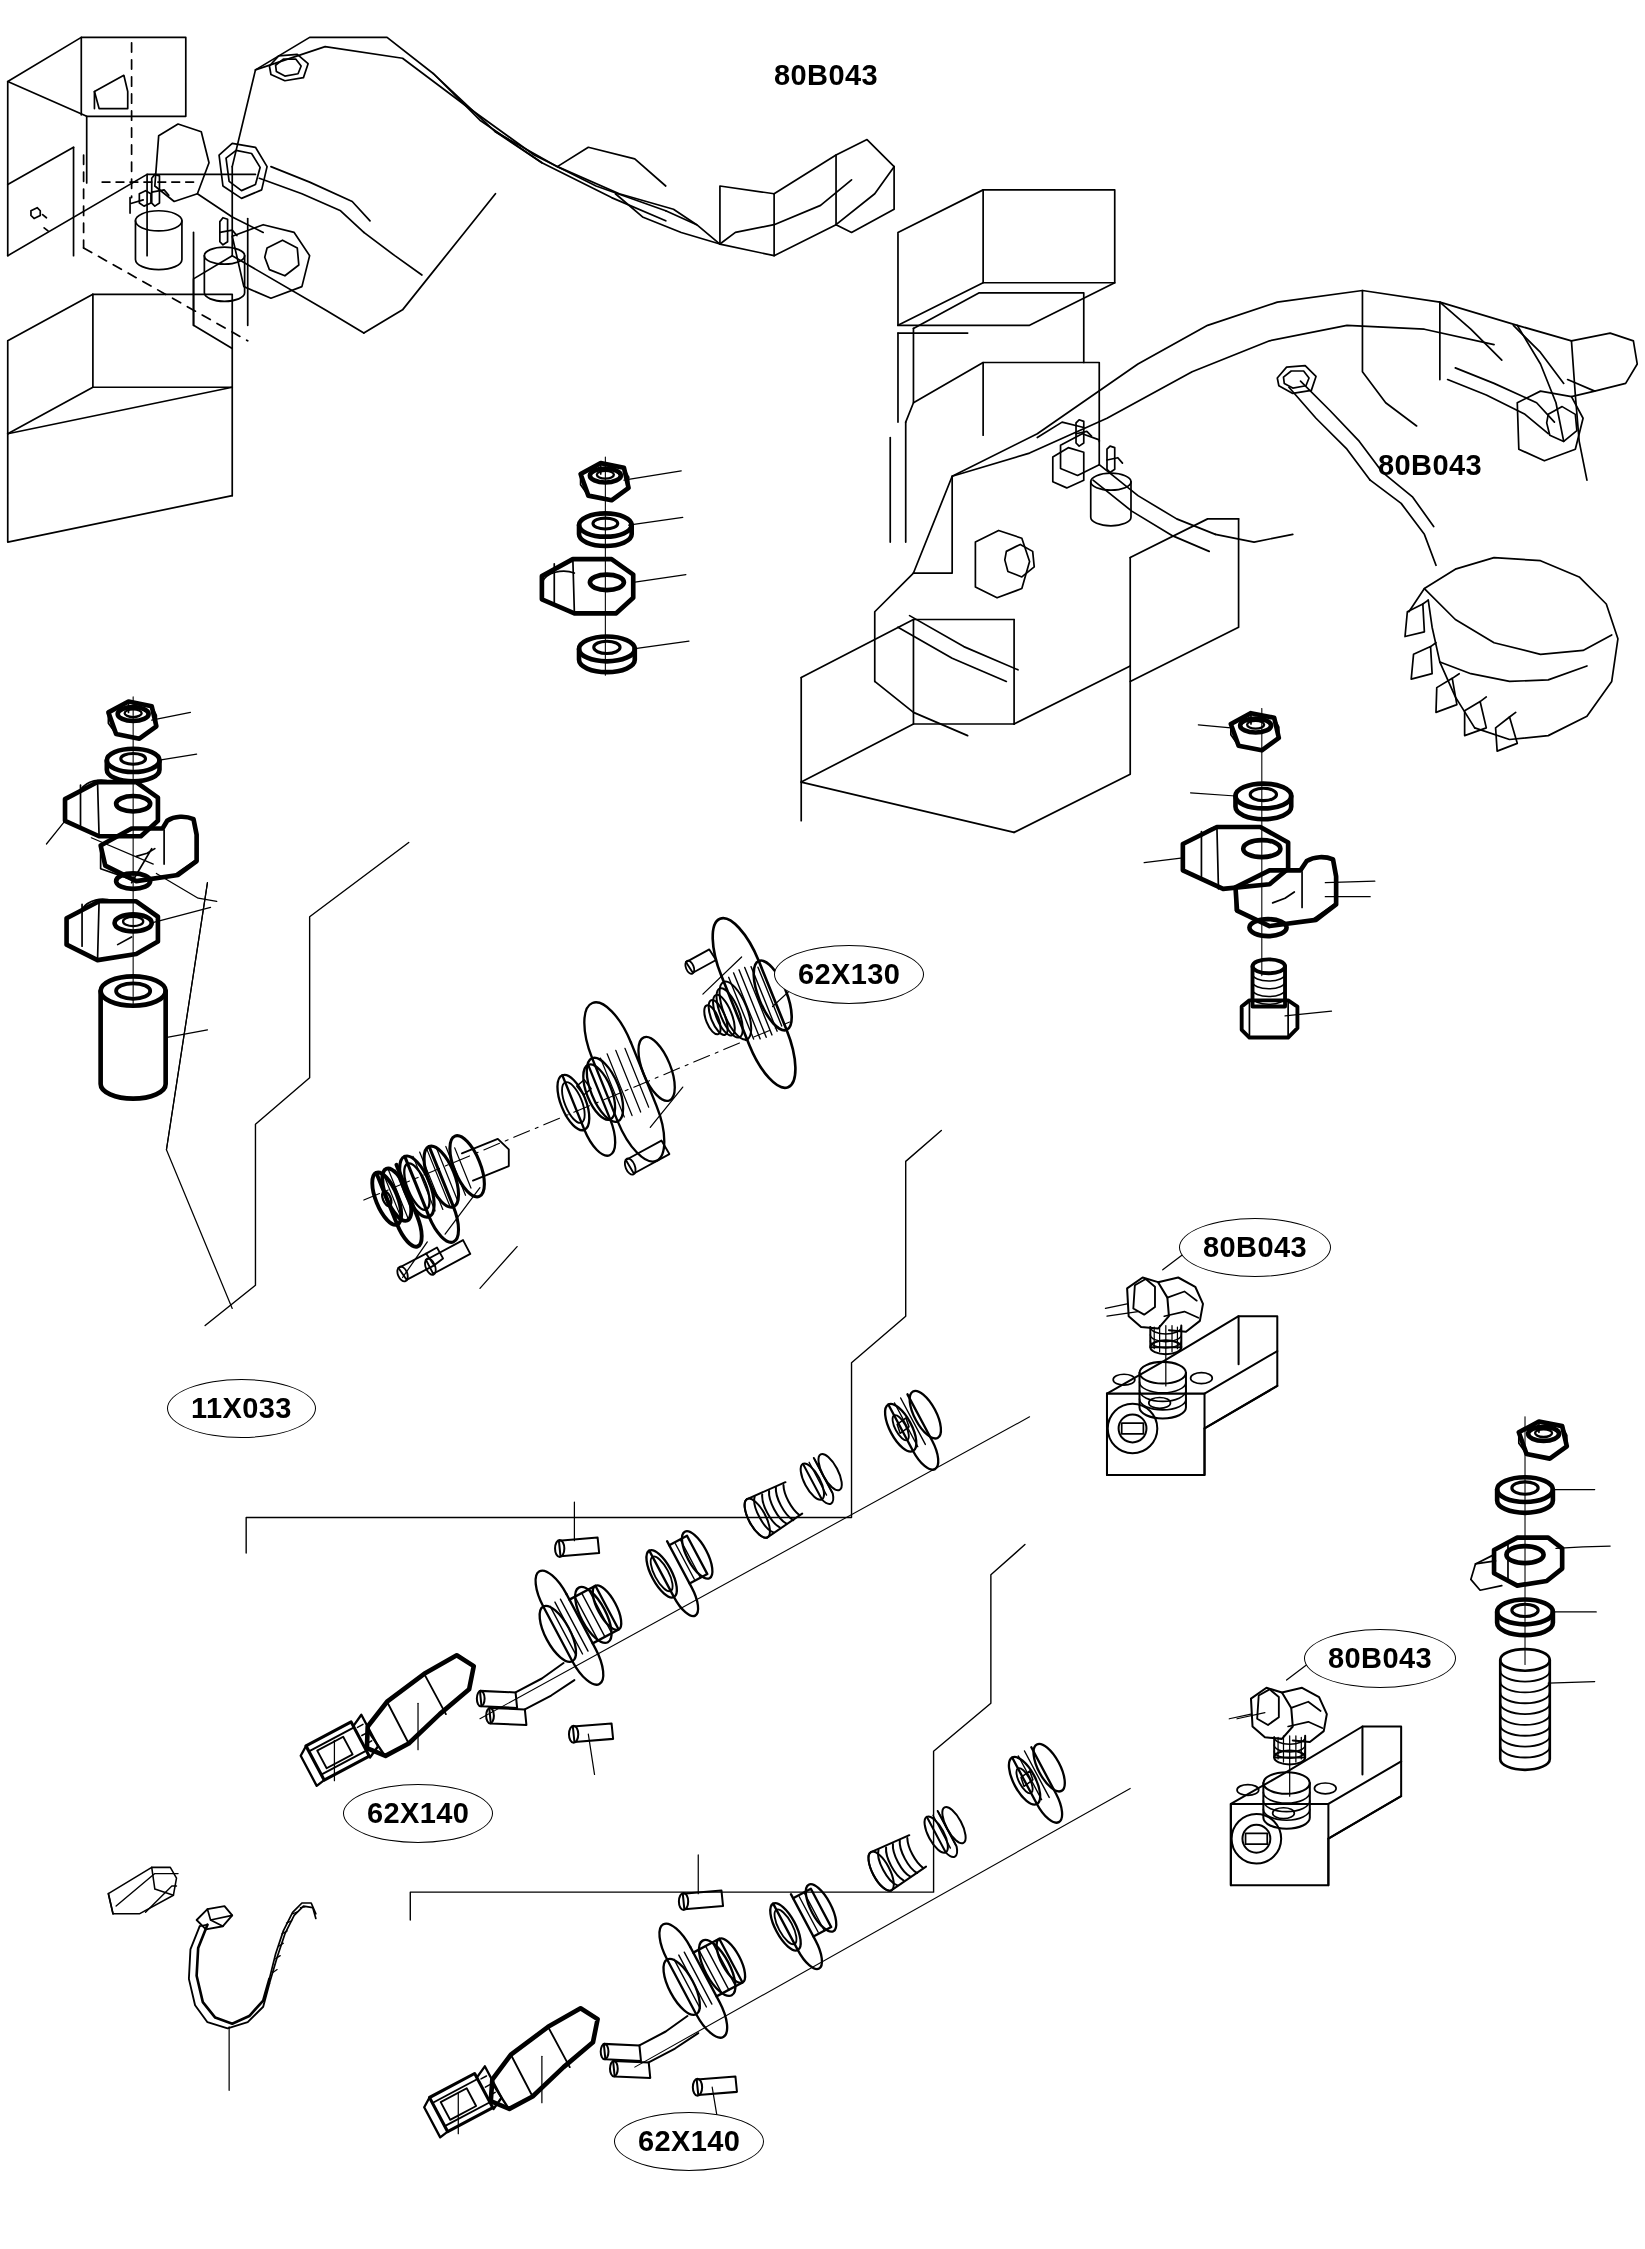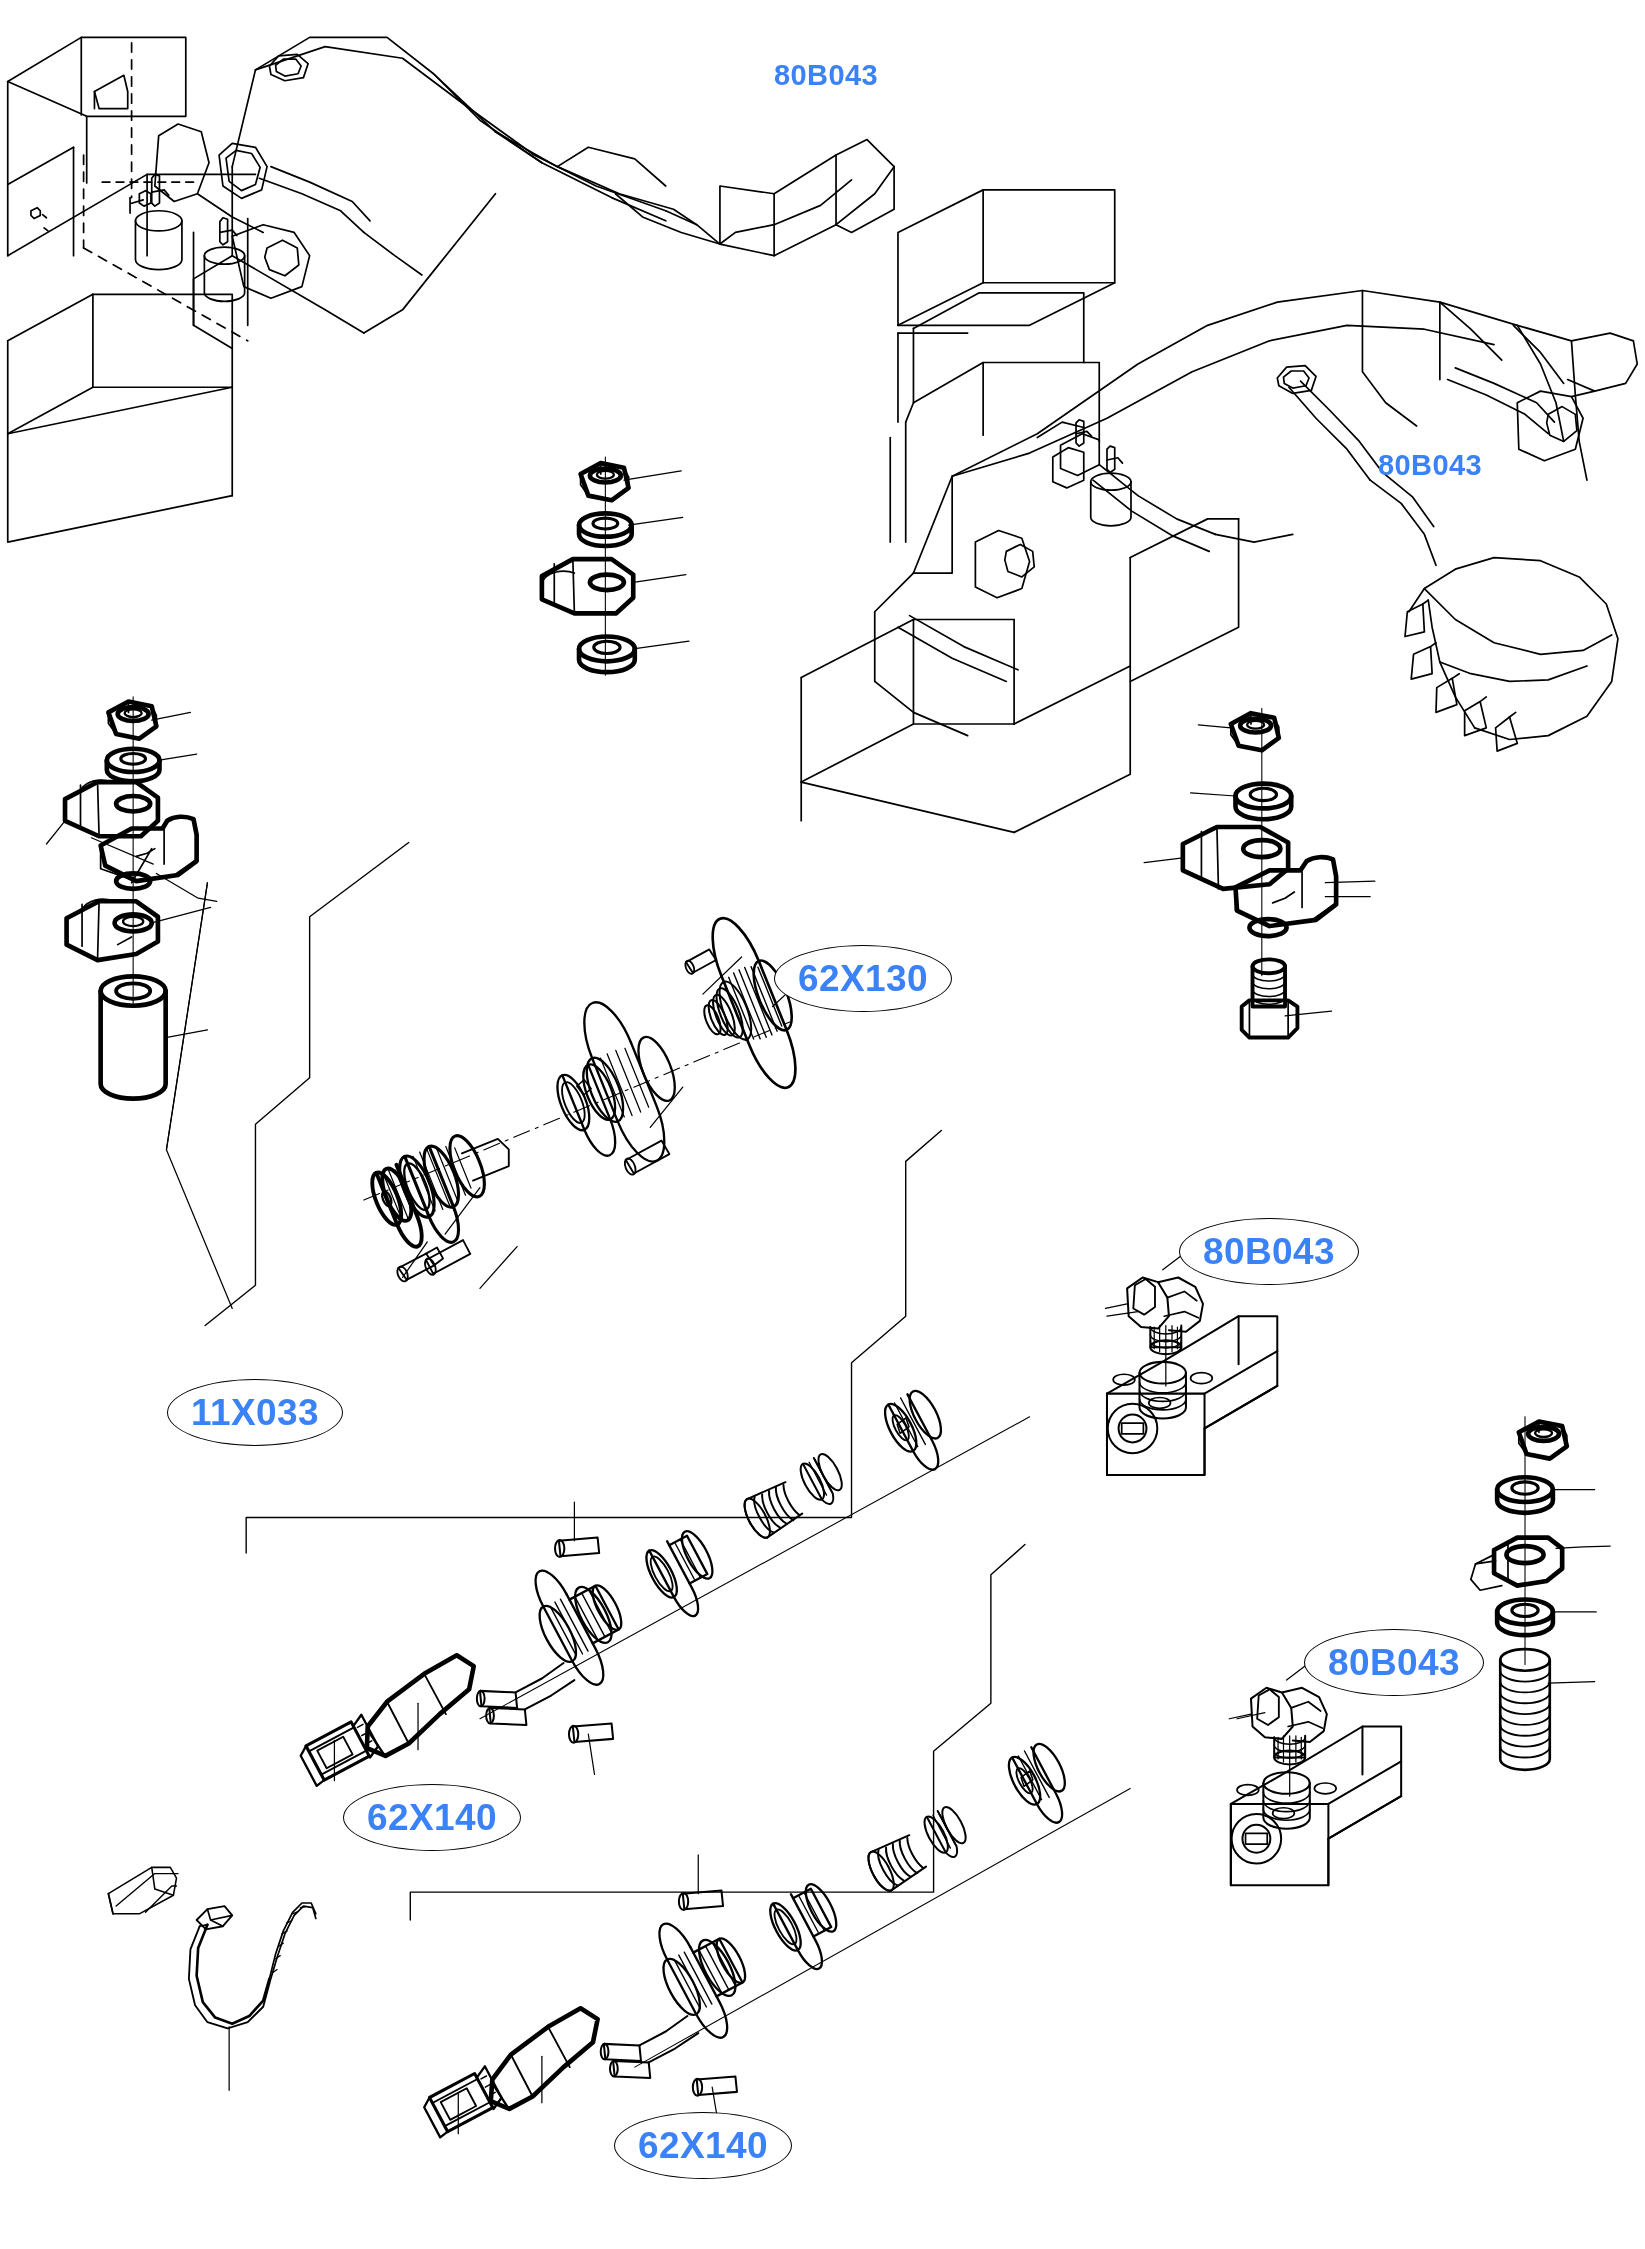--- a/index.html
+++ b/index.html
@@ -22,29 +22,29 @@
     position: absolute;
     top: 0;
     left: 0;
     width: 1645px;
     height: 2250px;
   }
   .callout {
     position: absolute;
     font-family: "Liberation Sans", sans-serif;
     font-weight: bold;
-    color: #3b82f6;
+    color: #000000;
     white-space: nowrap;
     letter-spacing: 0.4px;
   }
   .callout.plain {
     font-size: 29px;
   }
   .callout.oval {
-    font-size: 37px;
+    font-size: 29px;
     border: 1.5px solid #000;
     border-radius: 50%;
     padding: 14px 23px;
     background: #ffffff;
     text-align: center;
     line-height: 1;
   }
 </style>
 </head>
 <body>

